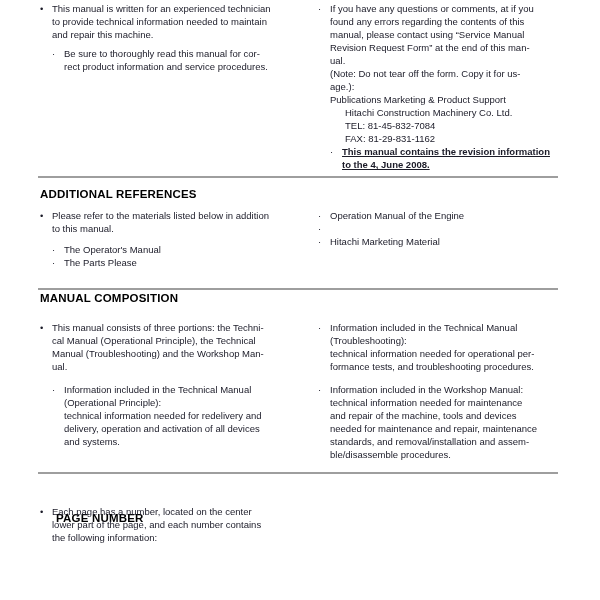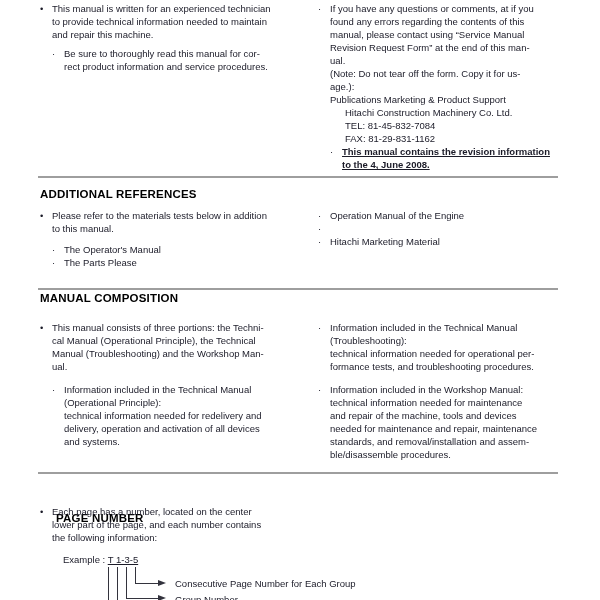--- a/index.html
+++ b/index.html
@@ -81,21 +81,21 @@
       </div>
     </div>
   </section>
 
   <div class="rule" style="top:176px"></div>
   <h2 class="heading" style="top:188px;margin:0">ADDITIONAL REFERENCES</h2>
   <section class="row" style="top:209px">
     <div class="col-l">
       <div class="bullet-item">
         <span class="marker">•</span>
-        <div class="txt">Please refer to the materials tests below in addition
+        <div class="txt">Please refer to the materials listed below in addition
 to this manual.</div>
       </div>
       <div class="sub gap8">
         <div class="list-item">
           <span class="marker">·</span>
           <span>The Operator's Manual</span>
         </div>
         <div class="list-item">
           <span class="marker">·</span>
           <span>The Parts Please</span>
@@ -163,29 +163,14 @@
     <div class="col-l">
       <div class="bullet-item">
         <span class="marker">•</span>
         <div class="txt">Each page has a number, located on the center
 lower part of the page, and each number contains
 the following information:</div>
       </div>
     </div>
   </section>
 
-  <div class="diagram">
-    <div class="ex-line"><span>Example : </span><span class="ex-code">T 1-3-5</span></div>
-    <div class="vline" style="left:108px;top:16px;height:33px"></div>
-    <div class="vline" style="left:117px;top:16px;height:33px"></div>
-    <div class="vline" style="left:126px;top:16px;height:31px"></div>
-    <div class="vline" style="left:135px;top:16px;height:16px"></div>
-
-    <div class="hline" style="left:135px;top:32px;width:23px"></div>
-    <div class="arrow-head" style="left:158px;top:29px"></div>
-    <div class="callout" style="top:26px">Consecutive Page Number for Each Group</div>
-
-    <div class="hline" style="left:126px;top:47px;width:32px"></div>
-    <div class="arrow-head" style="left:158px;top:44px"></div>
-    <div class="callout" style="top:42px">Group Number</div>
-  </div>
 
 </div>
 
 </body></html>

